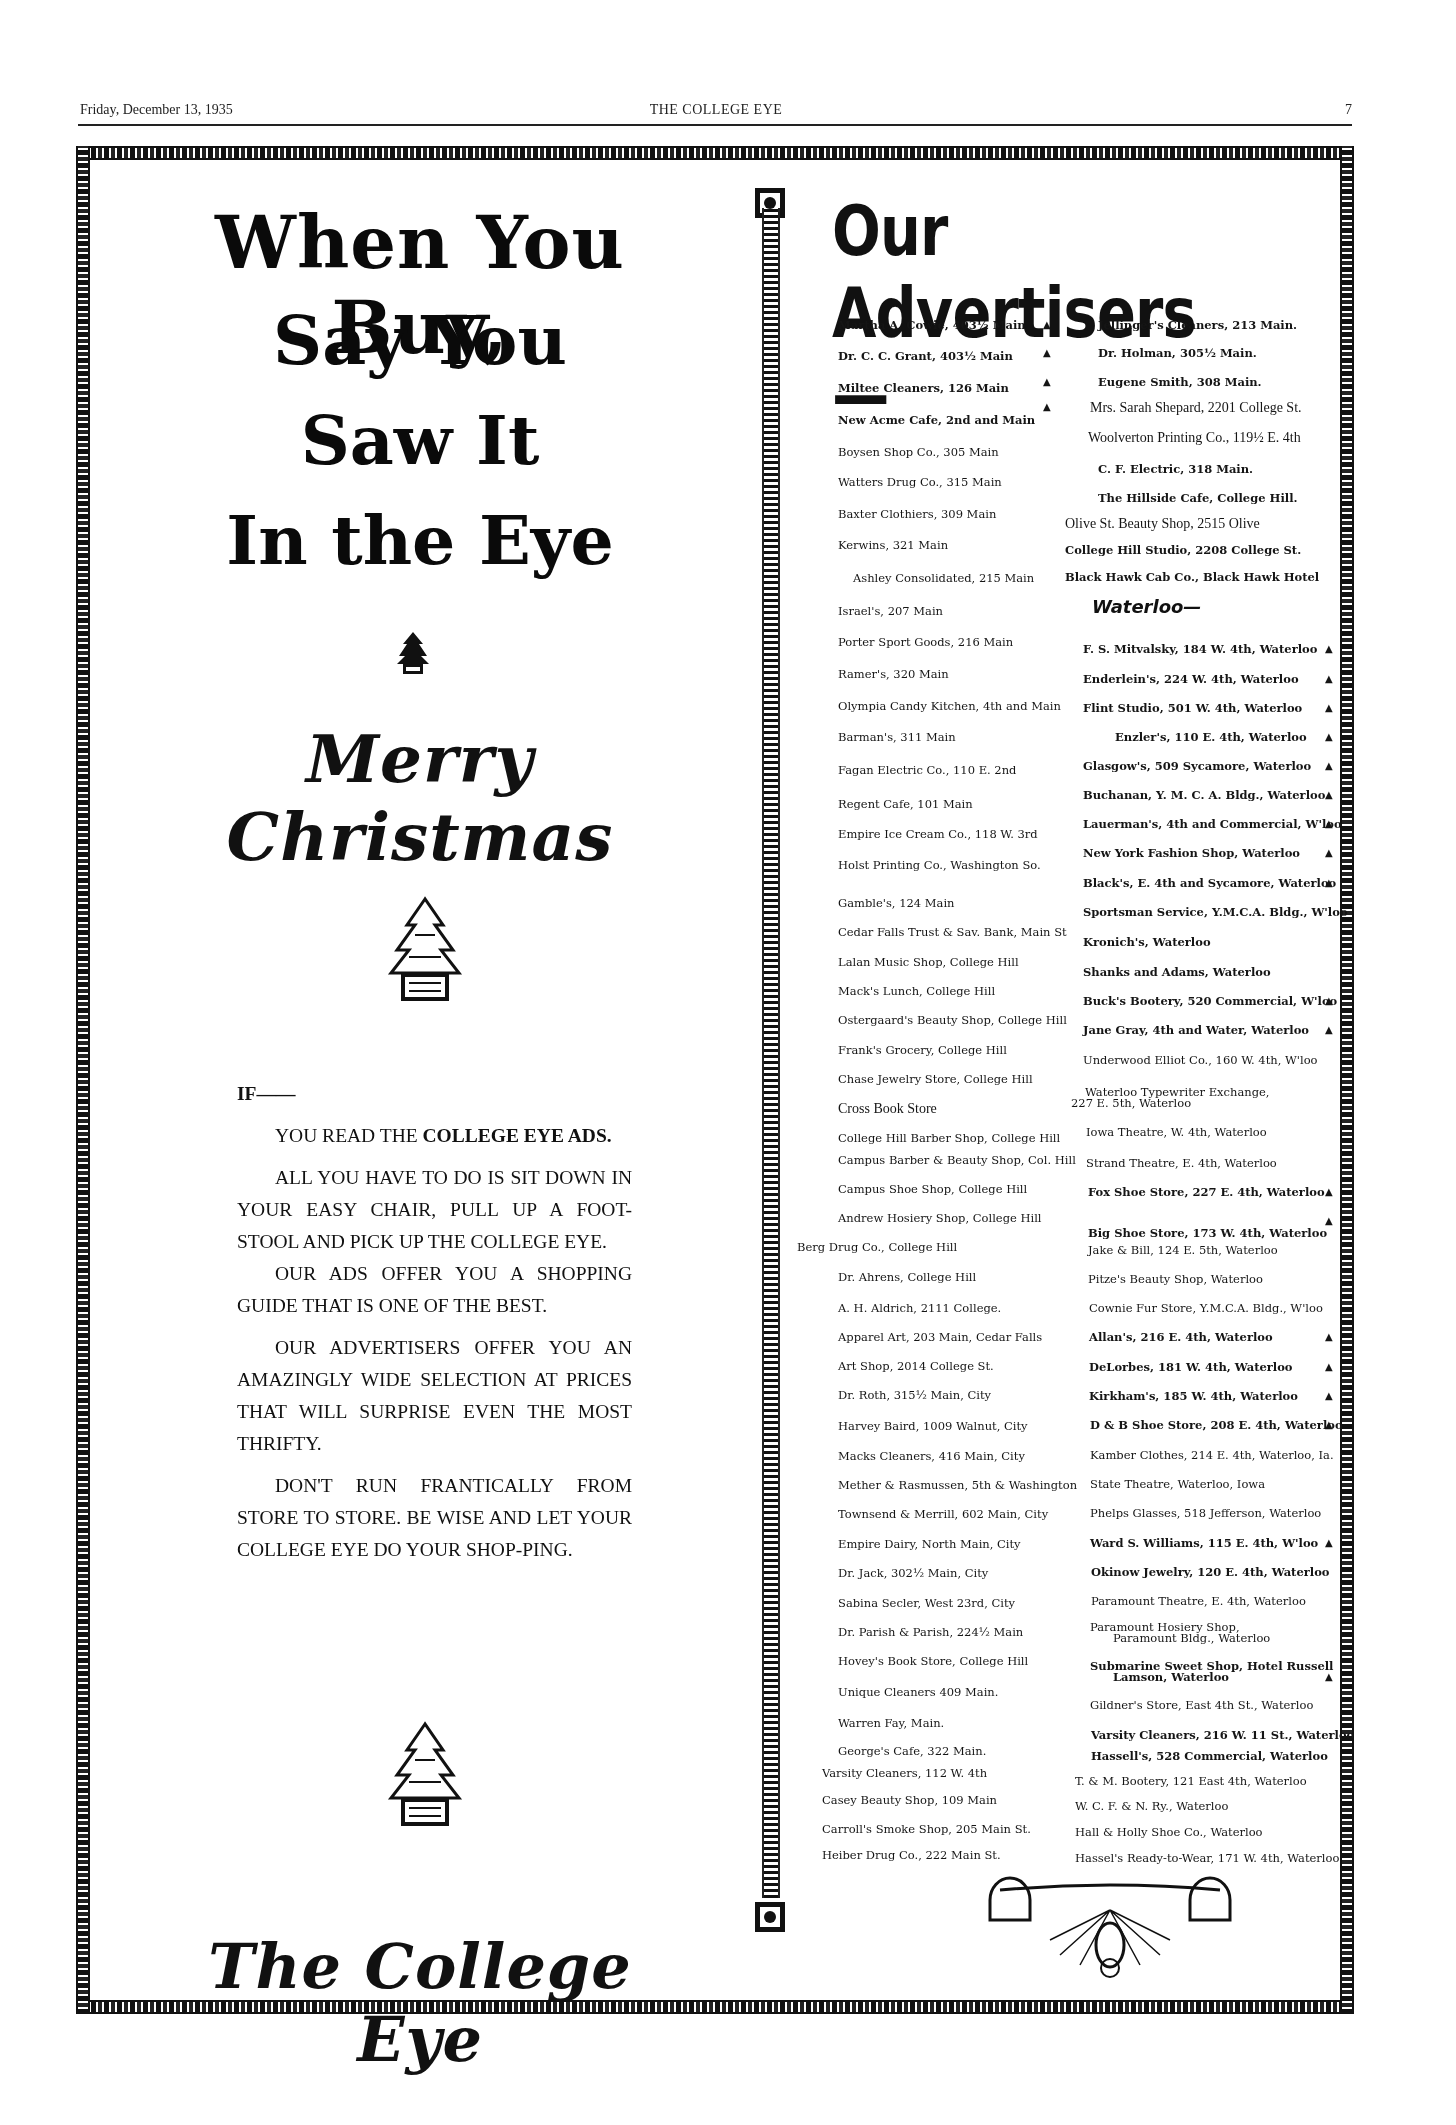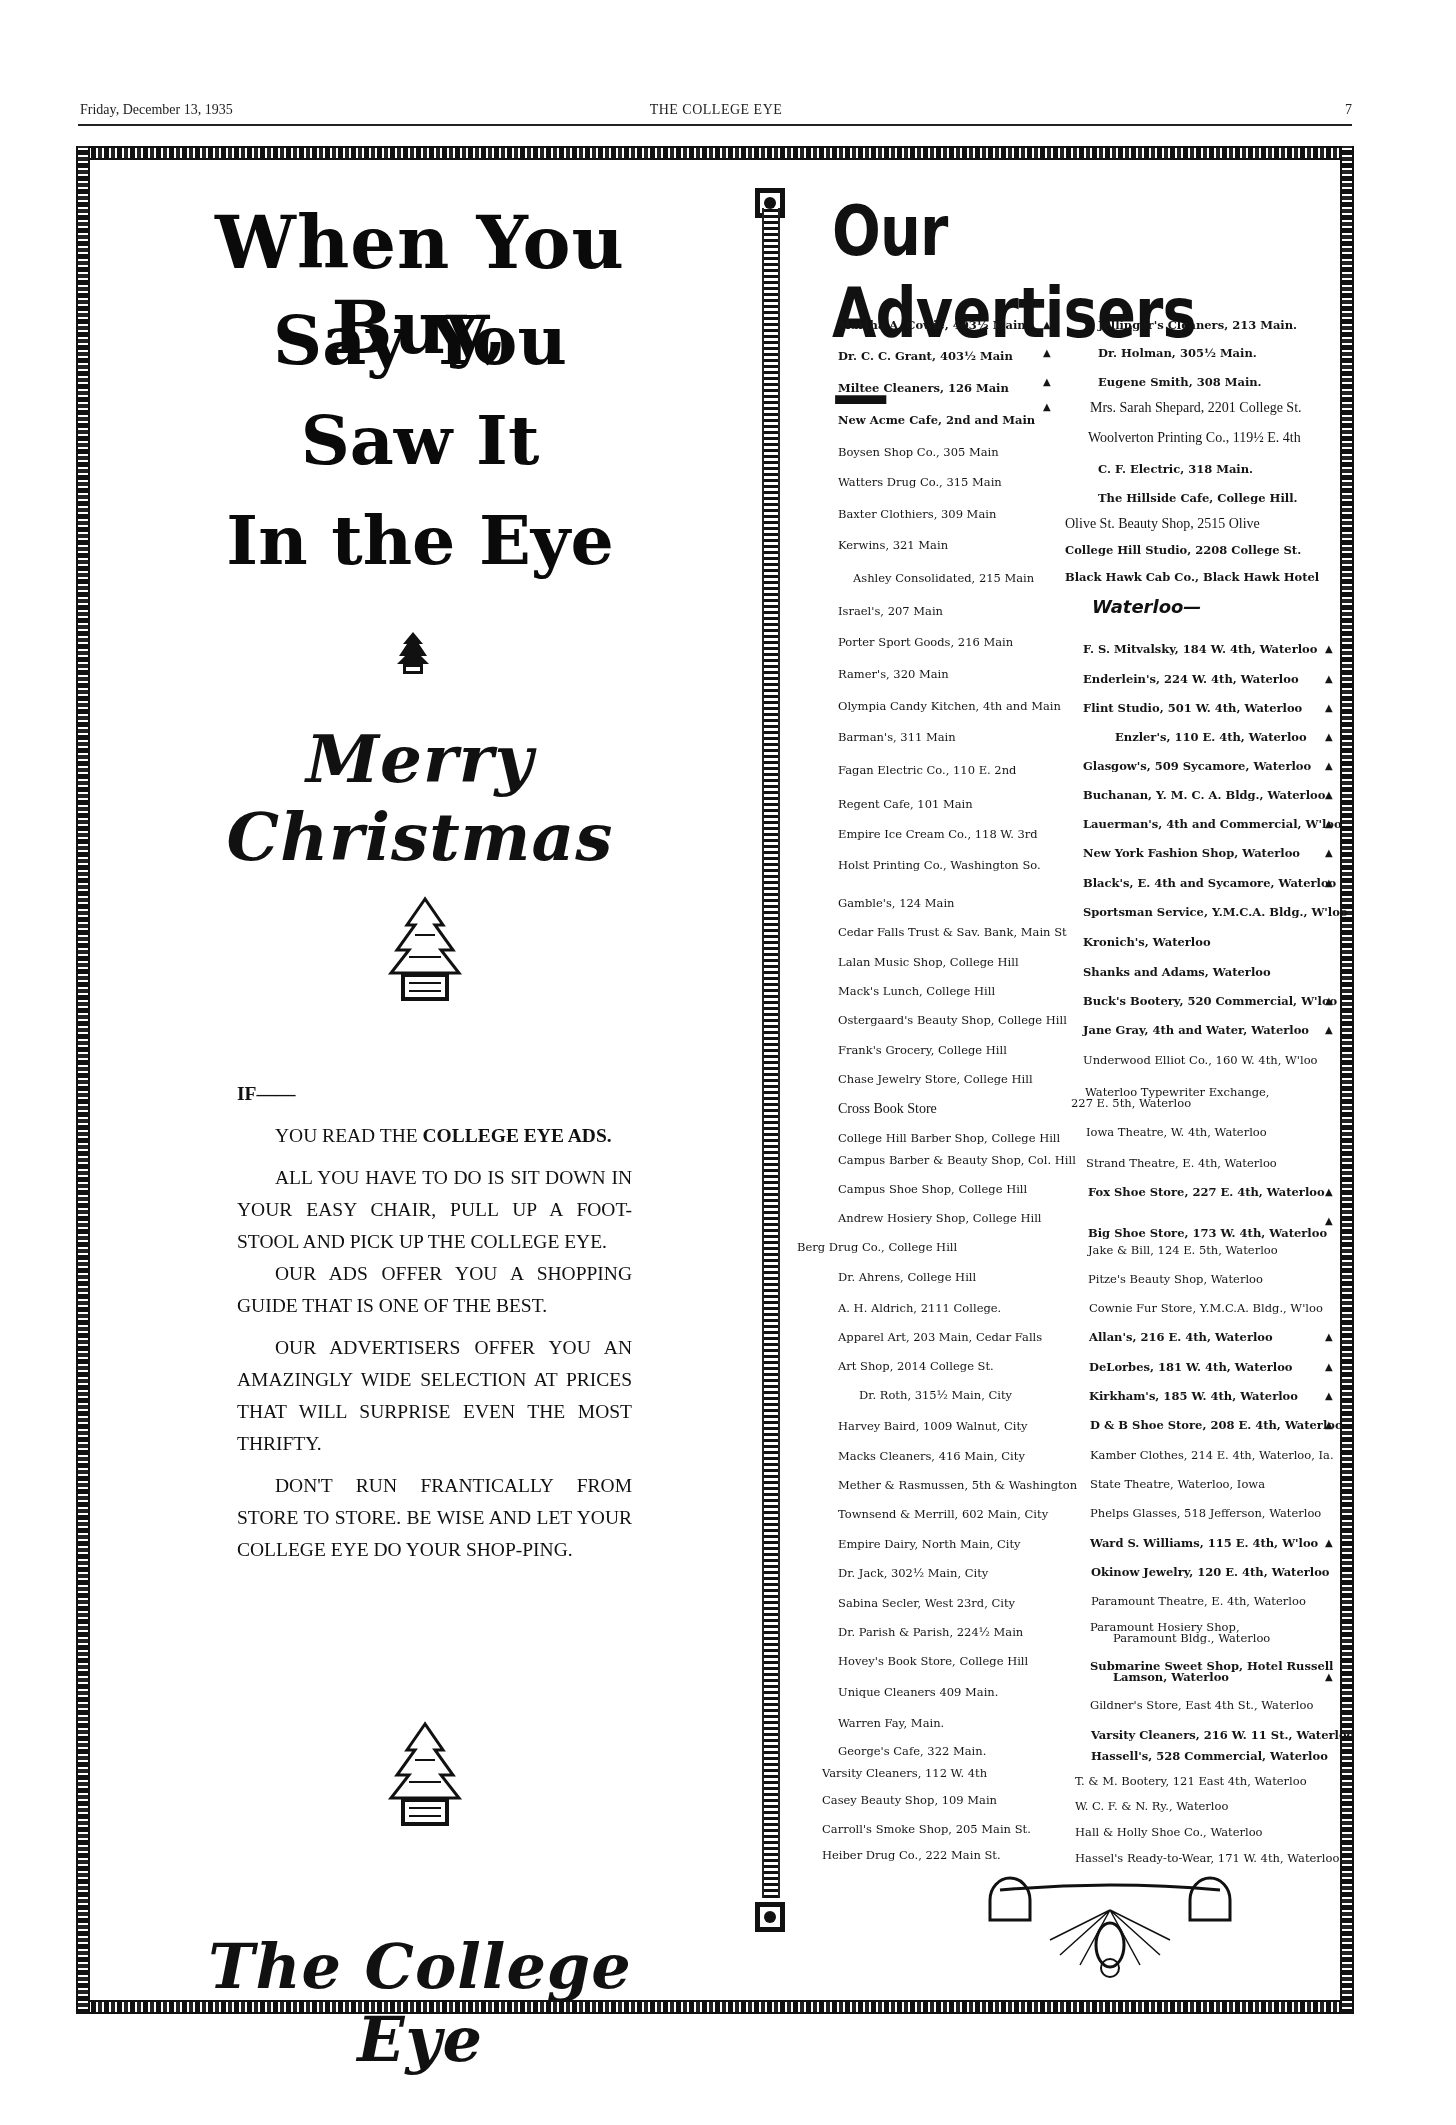--- a/index.html
+++ b/index.html
@@ -141,21 +141,21 @@
     <div class="item big" style="left: 838px; top: 1101px;">Cross Book Store</div>
     <div class="item" style="left: 838px; top: 1131px;">College Hill Barber Shop, College Hill</div>
     <div class="item" style="left: 838px; top: 1153px;">Campus Barber &amp; Beauty Shop, Col. Hill</div>
     <div class="item" style="left: 838px; top: 1182px;">Campus Shoe Shop, College Hill</div>
     <div class="item" style="left: 838px; top: 1211px;">Andrew Hosiery Shop, College Hill</div>
     <div class="item" style="left: 797px; top: 1240px;">Berg Drug Co., College Hill</div>
     <div class="item" style="left: 838px; top: 1270px;">Dr. Ahrens, College Hill</div>
     <div class="item" style="left: 838px; top: 1301px;">A. H. Aldrich, 2111 College.</div>
     <div class="item" style="left: 838px; top: 1330px;">Apparel Art, 203 Main, Cedar Falls</div>
     <div class="item" style="left: 838px; top: 1359px;">Art Shop, 2014 College St.</div>
-    <div class="item" style="left: 838px; top: 1388px; margin-left: 21px;">Dr. Roth, 315½ Main, City</div>
+    <div class="item" style="left: 838px; top: 1388px;">Dr. Roth, 315½ Main, City</div>
     <div class="item" style="left: 838px; top: 1419px;">Harvey Baird, 1009 Walnut, City</div>
     <div class="item" style="left: 838px; top: 1449px;">Macks Cleaners, 416 Main, City</div>
     <div class="item" style="left: 838px; top: 1478px;">Mether &amp; Rasmussen, 5th &amp; Washington</div>
     <div class="item" style="left: 838px; top: 1507px;">Townsend &amp; Merrill, 602 Main, City</div>
     <div class="item" style="left: 838px; top: 1537px;">Empire Dairy, North Main, City</div>
     <div class="item" style="left: 838px; top: 1566px;">Dr. Jack, 302½ Main, City</div>
     <div class="item" style="left: 838px; top: 1596px;">Sabina Secler, West 23rd, City</div>
     <div class="item" style="left: 838px; top: 1625px;">Dr. Parish &amp; Parish, 224½ Main</div>
     <div class="item" style="left: 838px; top: 1654px;">Hovey's Book Store, College Hill</div>
     <div class="item" style="left: 838px; top: 1685px;">Unique Cleaners 409 Main.</div>

